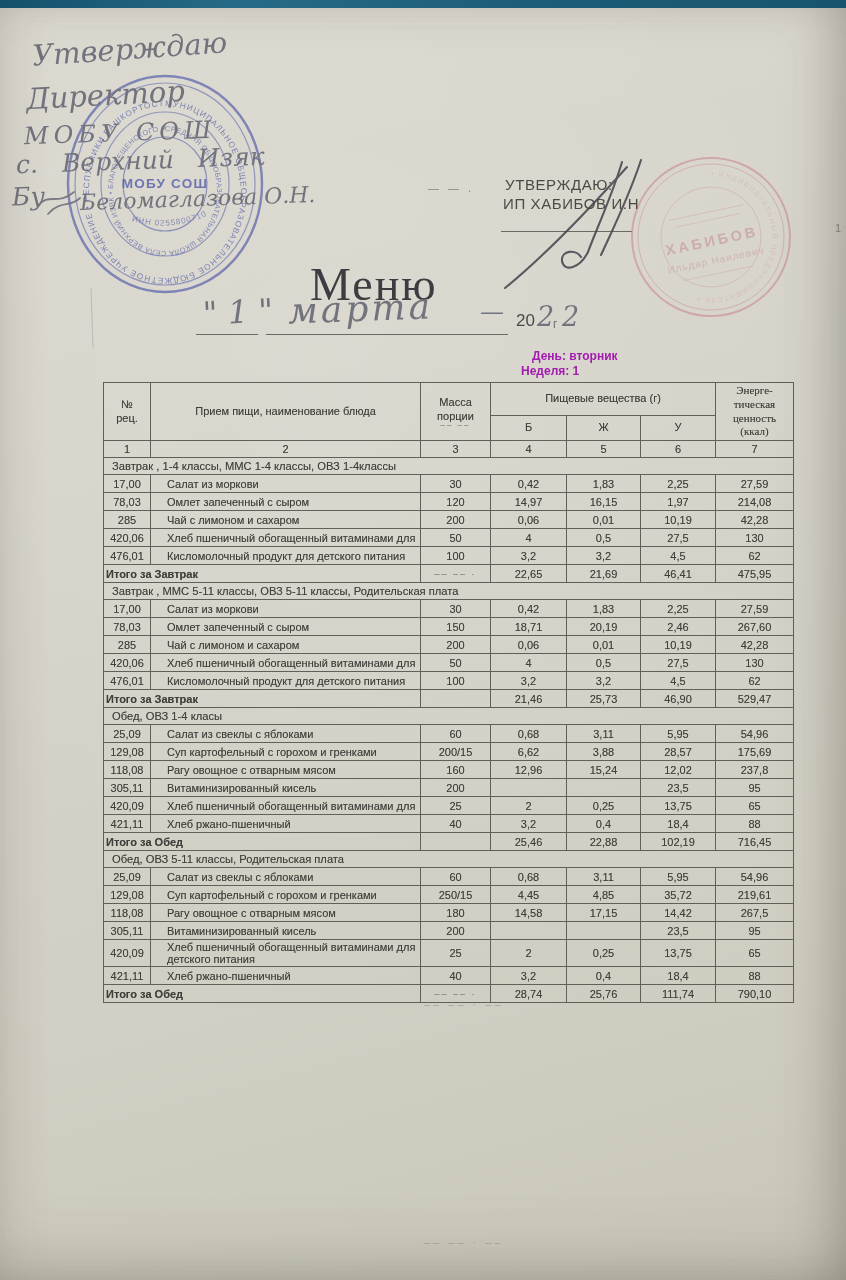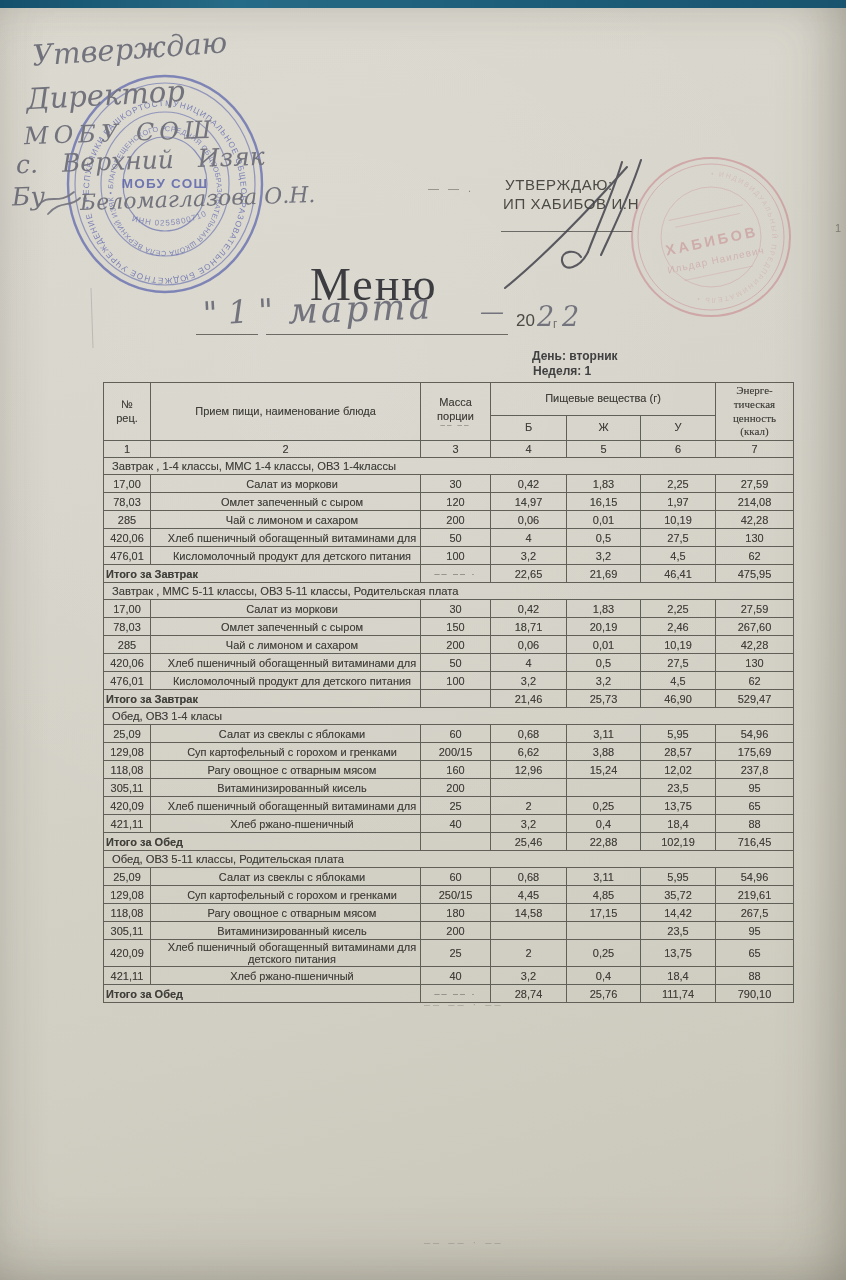--- a/index.html
+++ b/index.html
@@ -15,35 +15,35 @@
       radial-gradient(90% 60% at 38% 28%, rgba(255,255,255,0.10), rgba(255,255,255,0) 70%),
       linear-gradient(165deg,#dbd8cf 0%,#d6d3ca 38%,#d1cec3 72%,#c9c6b9 100%);}
   .vignette{position:absolute;top:8px;left:0;width:846px;height:1272px;z-index:6;pointer-events:none;
     box-shadow:inset -30px 0 60px -25px rgba(80,75,60,.38), inset 0 -40px 80px -40px rgba(80,75,60,.28), inset 25px 0 60px -35px rgba(90,85,70,.18);}
   .abs{position:absolute;}
   
   .hw{font-family:"DejaVu Serif",serif;font-style:italic;color:#73737d;z-index:2;white-space:nowrap;}
   
   .print{color:#4b4a44;z-index:2;}
   .title{font-family:"Liberation Serif",serif;font-size:46px;color:#3d3d41;letter-spacing:2px;z-index:2;}
-  .meta{font-size:12px;font-weight:bold;color:#404040;z-index:2;}
+  .meta{font-size:12px;font-weight:bold;color:#a21caf;z-index:2;}
   .uline{border-bottom:1.4px solid #6b6a64;z-index:1;}
   .faintdash{color:#84837c;letter-spacing:3px;font-size:11px;z-index:2;}
   svg.stamp{z-index:1;filter:blur(.35px);}
   svg.sig{z-index:3;pointer-events:none;}
   
   .doc-table{border-collapse:collapse;table-layout:fixed;width:691px;z-index:2;position:absolute;
     font-size:11px;color:#403f3a;text-shadow:0 0 .5px rgba(70,70,64,.5);}
   .doc-table th,.doc-table td{border:1.2px solid #605f58;text-align:center;vertical-align:middle;padding:1px 3px;font-weight:normal;}
   .doc-table thead th{line-height:1.25;}
   .doc-table .pre{white-space:pre-line;font-family:Liberation Serif, serif;}
   .doc-table .nums td{height:14px;}
   .doc-table .section-row td{text-align:left;font-weight:normal;padding-left:8px;height:14px;font-size:11.2px;}
   .doc-table .dish-row td{height:15px;}
-  .doc-table .dish-row td.cell-name{text-align:center;padding-left:16px;}
+  .doc-table .dish-row td.cell-name{text-align:left;padding-left:16px;}
   .doc-table .total-row td{height:15px;}
   .doc-table .total-row td.lbl{text-align:left;font-weight:bold;padding-left:2px;}
   .mass-dashes{display:block;font-size:8px;color:#8d8c84;letter-spacing:2px;line-height:4px;}
   .tot-dashes{color:#8d8c84;font-size:9px;letter-spacing:2px;}
 </style>
 </head>
 <body>
 
 <div class="photo-strip"></div>
 <div class="paper"></div>
@@ -124,21 +124,21 @@
 <div class="abs uline" style="left:266px;top:300px;width:242px;height:34px;"></div>
 <div class="abs hw" style="left:203px;top:293px;font-size:32px;transform:rotate(-3deg);">" 1 "</div>
 <div class="abs hw" style="left:288px;top:288px;font-size:36px;letter-spacing:3px;transform:rotate(-2deg);">марта</div>
 <div class="abs hw" style="left:480px;top:298px;font-size:24px;">—</div>
 <div class="abs print" style="left:516px;top:311px;font-size:17px;text-align:right;">20</div>
 <div class="abs hw" style="left:537px;top:301px;font-size:27px;">2</div>
 <div class="abs print" style="left:553px;top:317px;font-size:12px;opacity:.75;">г</div>
 <div class="abs hw" style="left:562px;top:301px;font-size:27px;">2</div>
 
 <div class="abs meta" style="left:532px;top:349px;">День: вторник</div>
-<div class="abs meta" style="left:521px;top:364px;margin-left:12px;">Неделя: 1</div>
+<div class="abs meta" style="left:521px;top:364px;">Неделя: 1</div>
 
 <table class="doc-table" style="left:103px;top:382px;">
   <colgroup>
     <col style="width:47px">
       <col style="width:270px">
       <col style="width:70px">
     <col style="width:76px">
       <col style="width:74px">
       <col style="width:75px">
       <col style="width:78px">

